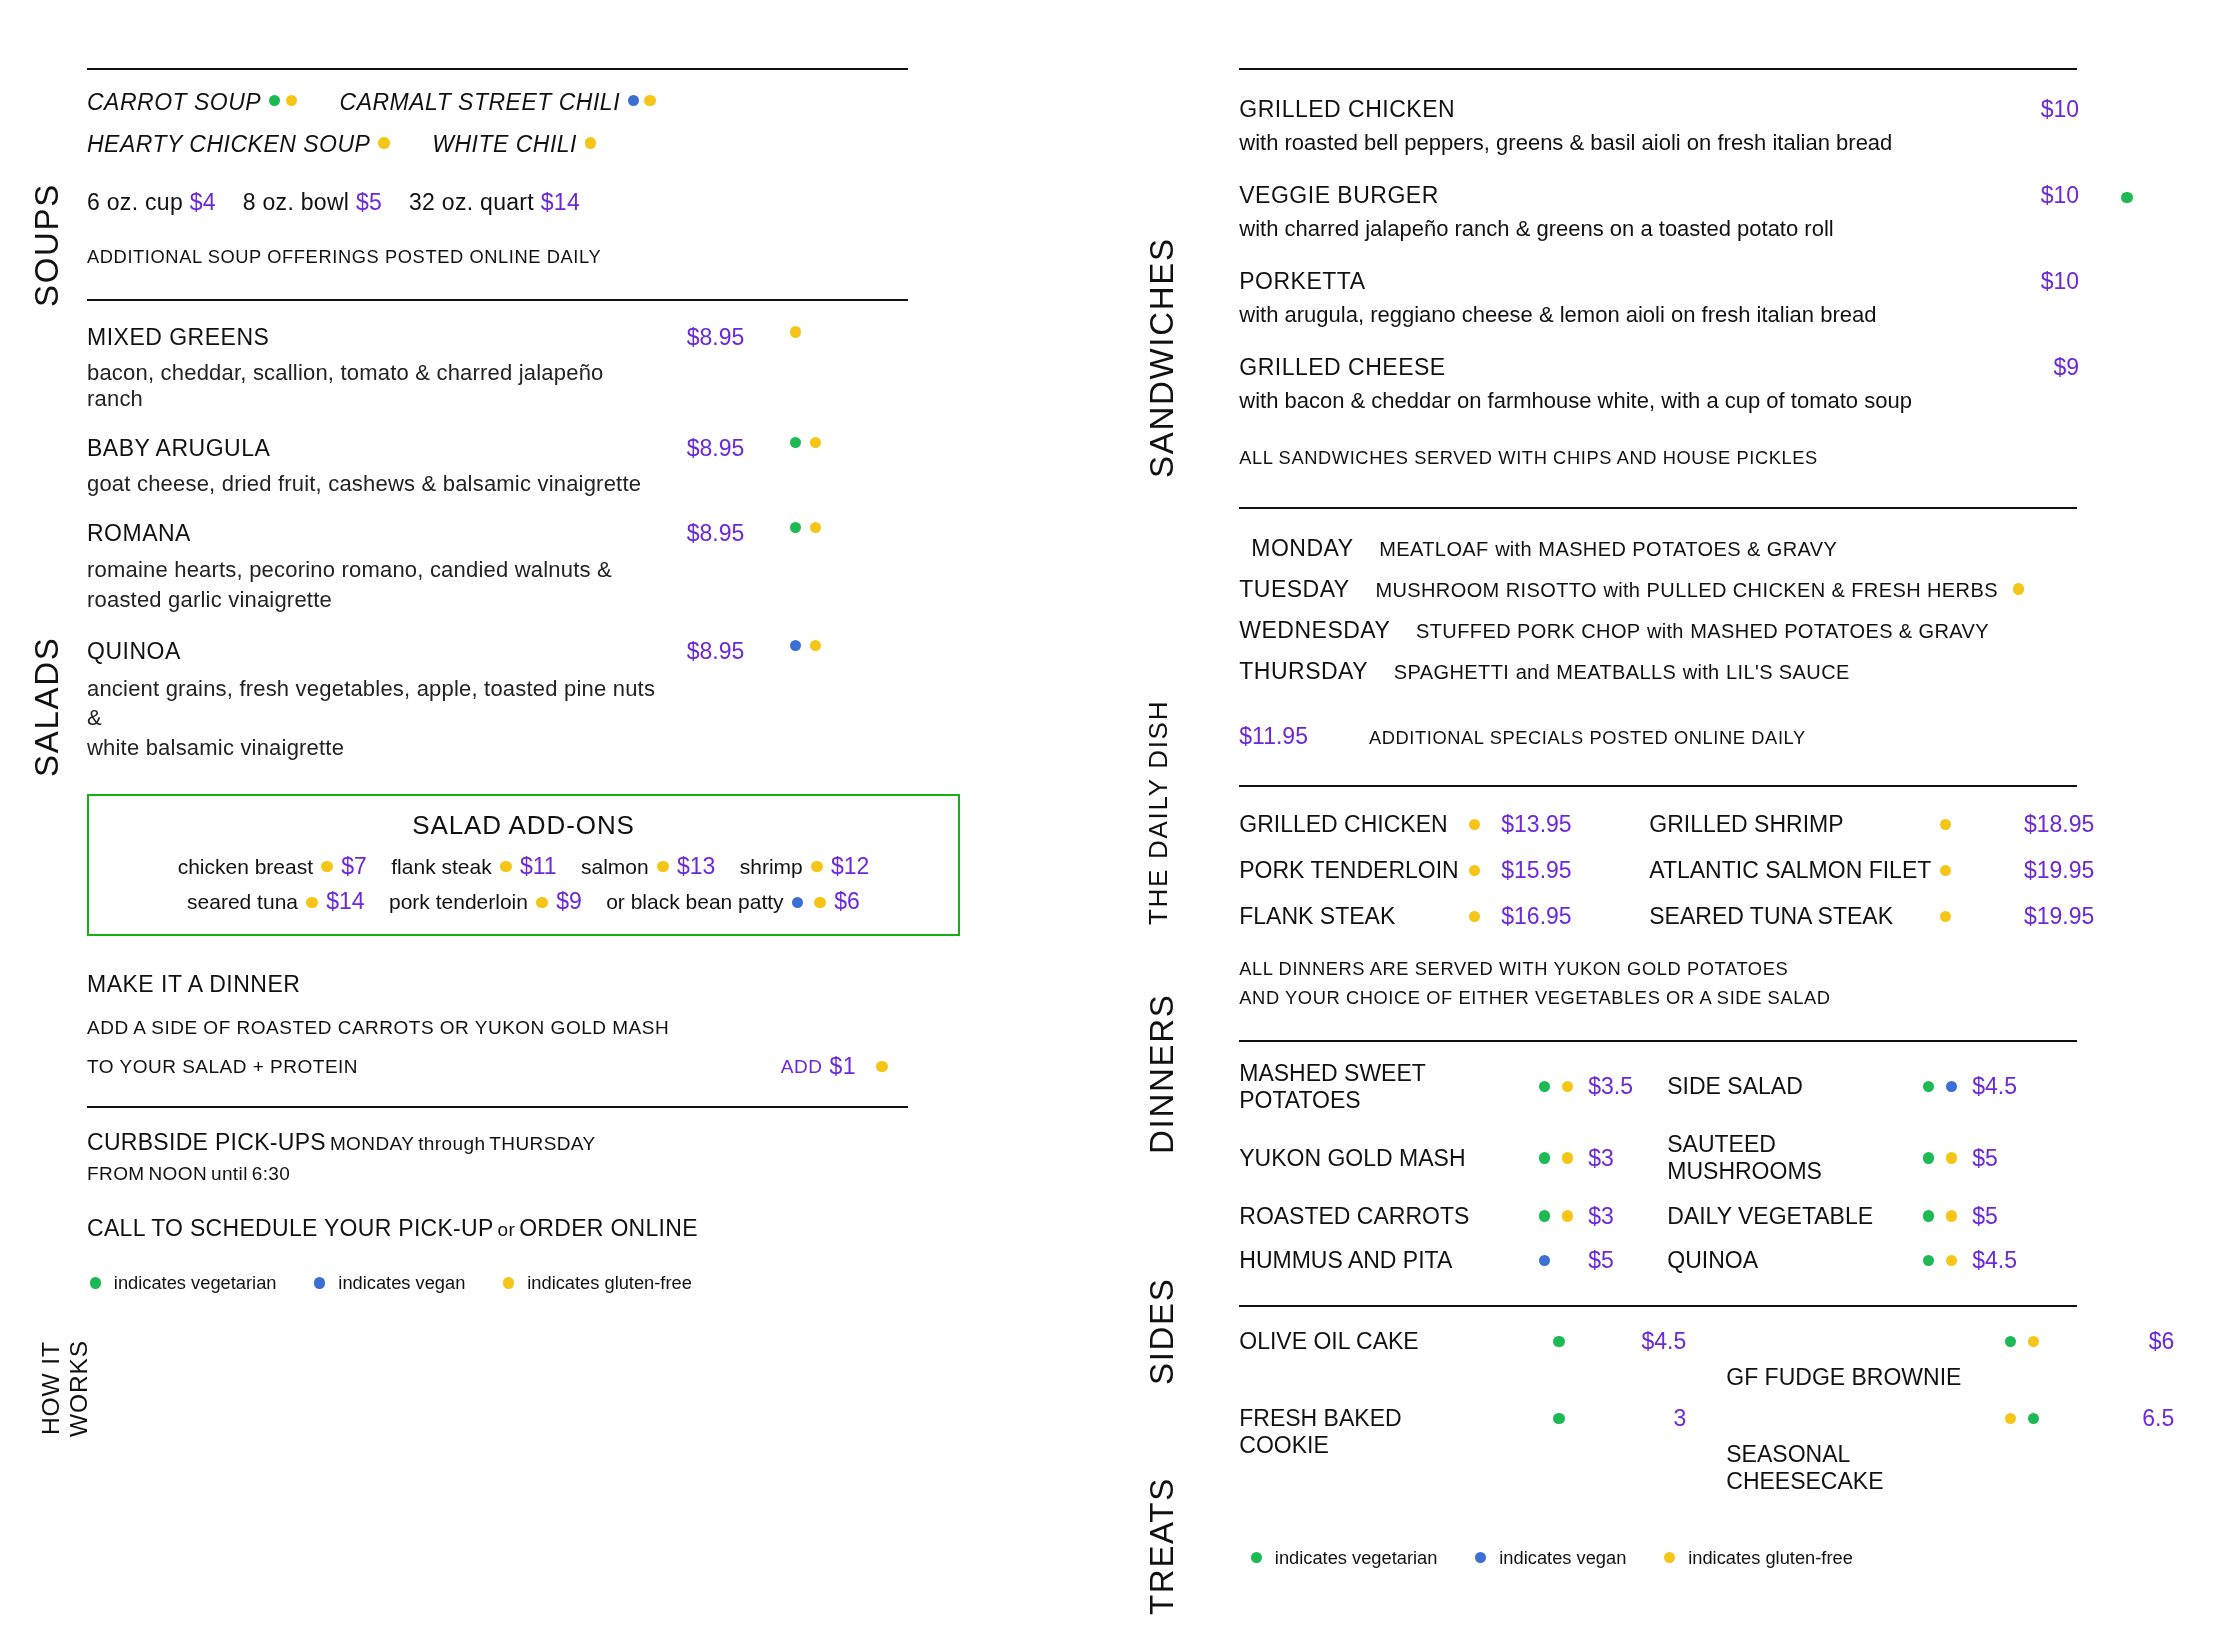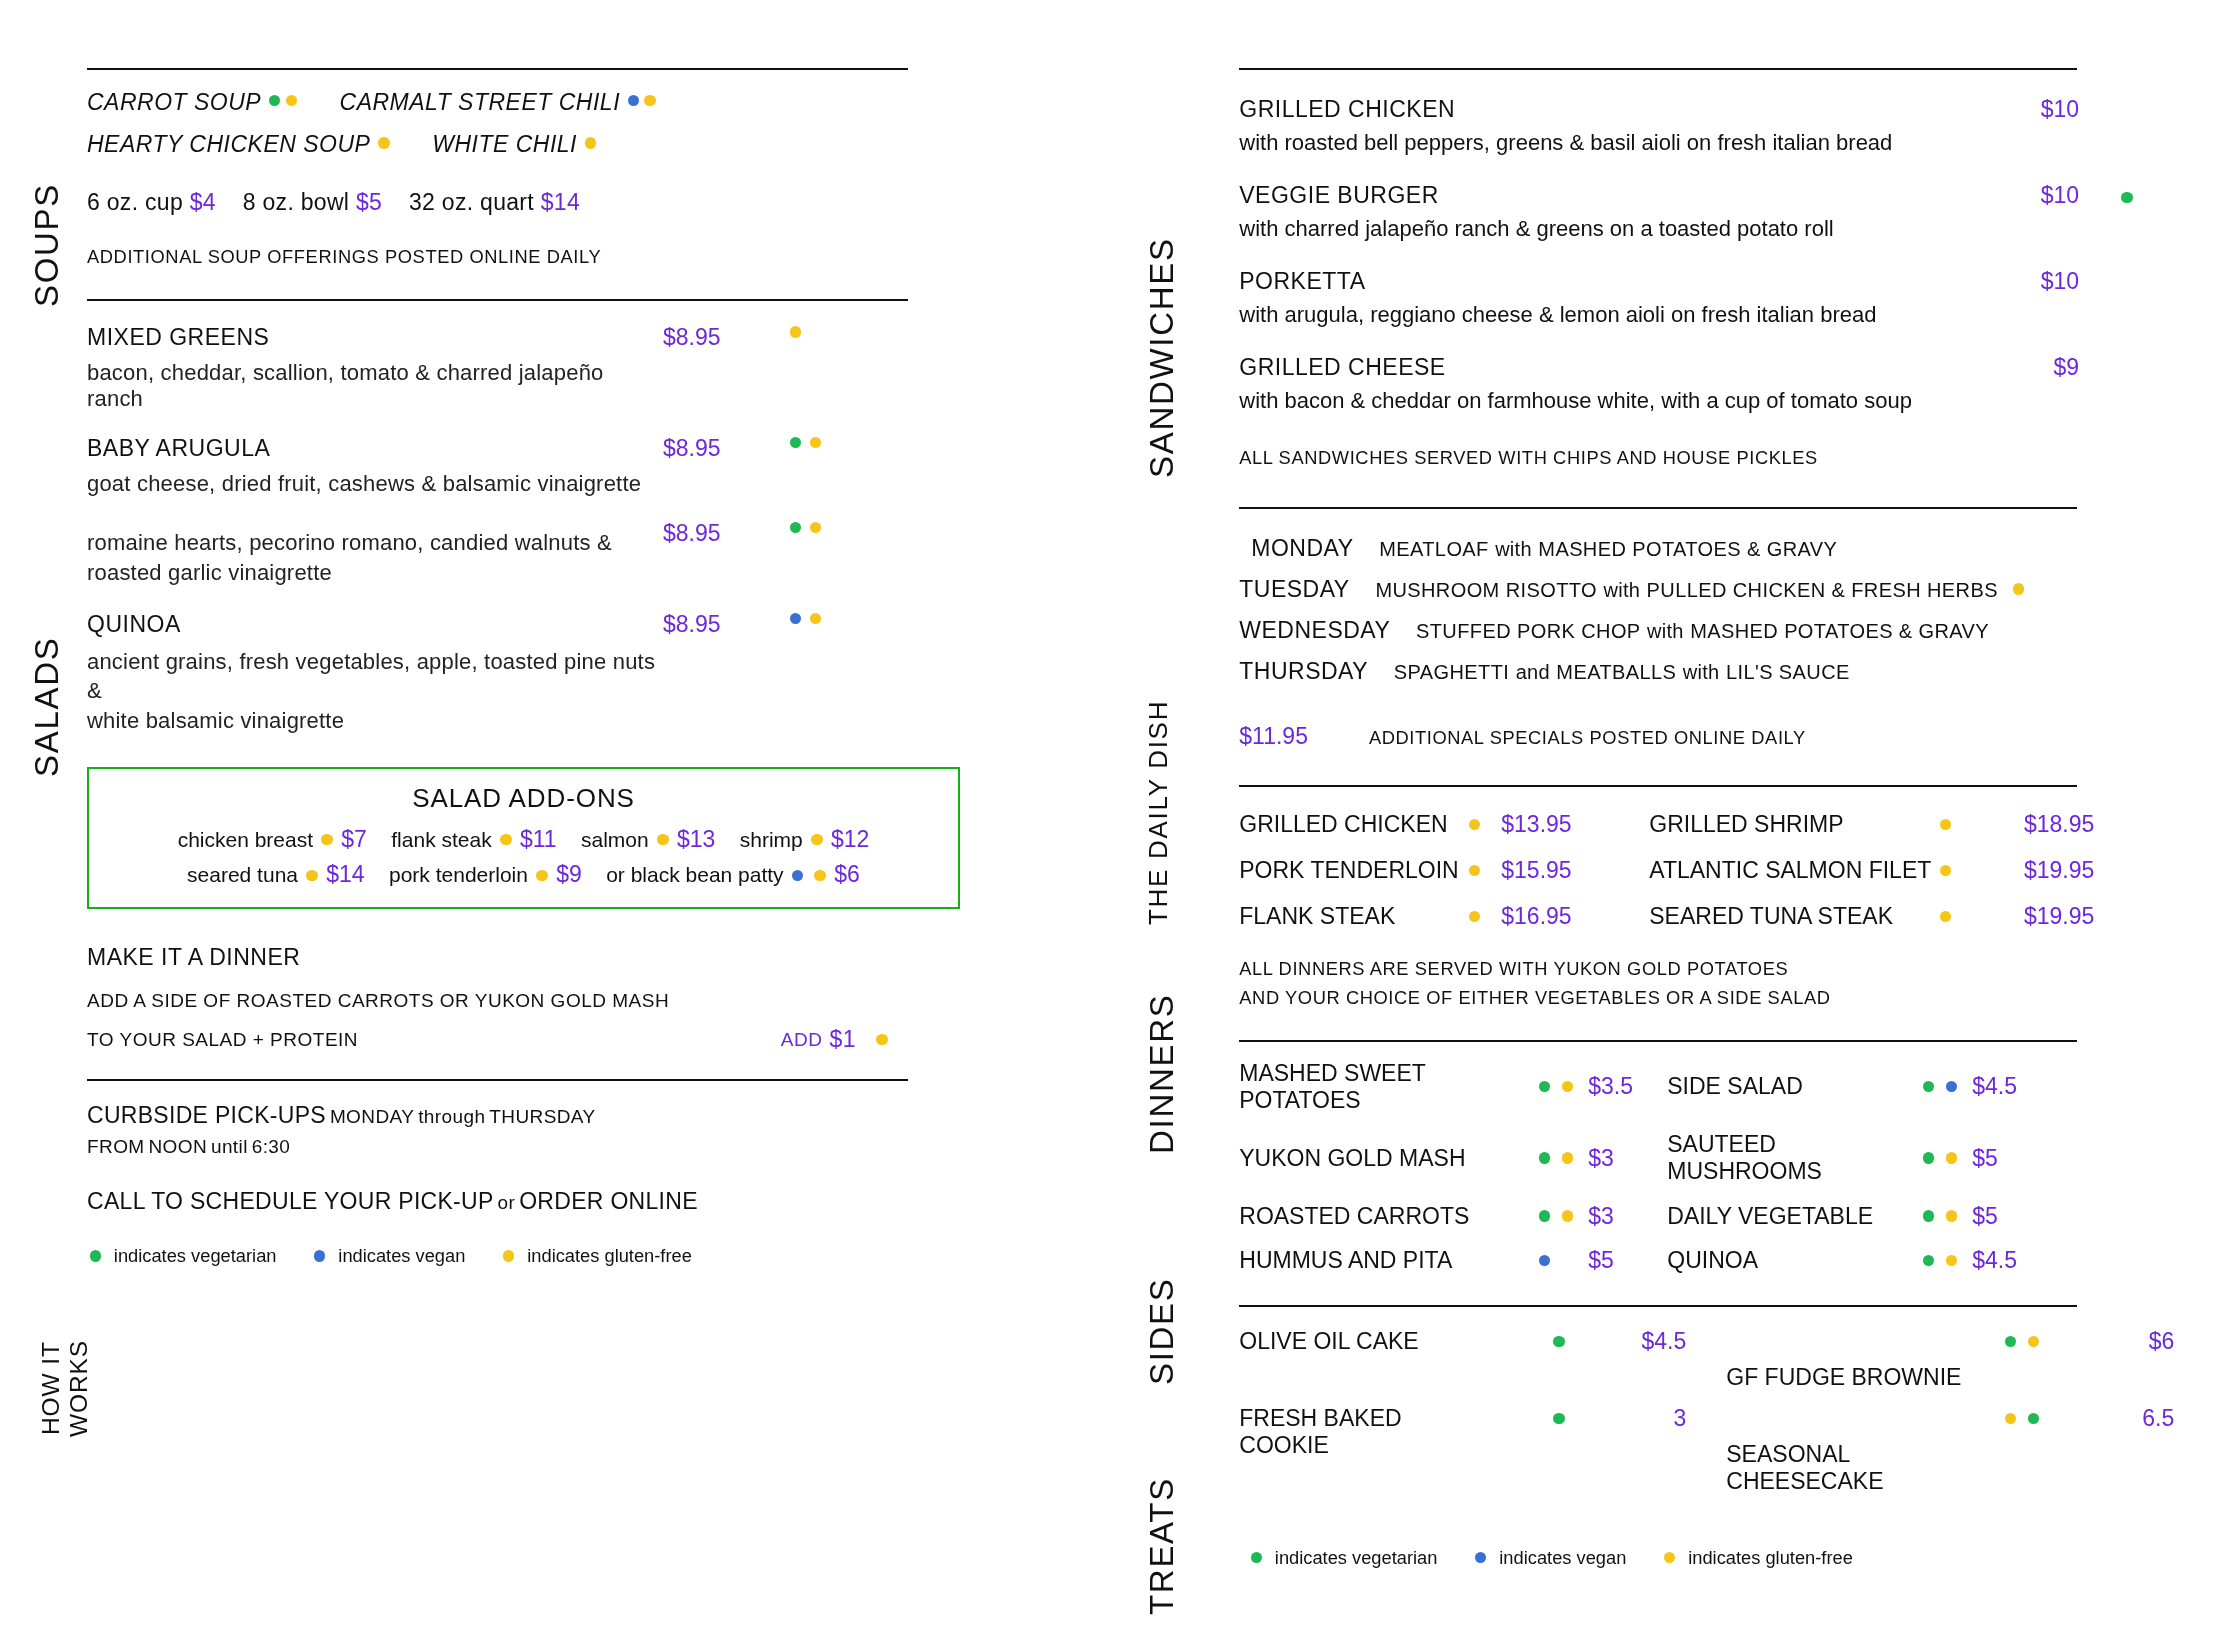--- a/index.html
+++ b/index.html
@@ -82,21 +82,21 @@
   .dot.gf { background: #f5c518; }
   .soup-line { display: flex; align-items: center; gap: 0; font-size: 23px; letter-spacing: 0.5px; margin-top: 15.7px; font-style: italic; }
   .soup-name { margin-right: 5.2px; }
   .soup-gap { width: 40px; }
   .soup-sizes { margin-top: 31px; font-size: 23px; letter-spacing: 0.3px; }
   .soup-note { margin-top: 30px; font-size: 18.3px; letter-spacing: 0.6px; }
 
   
   .salad-row { display: flex; align-items: flex-start; margin-top: 23px; }
   .salad-left { width: 576px; }
-  .salad-price { width: 105px; text-align: left; }
+  .salad-price { width: 105px; text-align: center; }
   .salad-dots { width: 79px; padding-left: 19px; }
 
   
   .addons {
     border: 2.6px solid #14b014;
     margin-top: 31px;
     padding: 14px 17.5px 19px 17.5px;
     width: 873px;
     box-sizing: border-box;
   }
@@ -228,20 +228,21 @@
         </div>
         <div class="salad-price price">$8.95</div>
         <div class="salad-dots">
           <span class="dot veg"></span>
           <span class="dot gf"></span>
         </div>
       </div>
 
       <div class="salad-row">
         <div class="salad-left">
+          <div class="item-name">ROMANA</div>
           <div class="desc" style="margin-top:8.7px; white-space:pre-line; line-height:1.35;">romaine hearts, pecorino romano, candied walnuts &amp;
 roasted garlic vinaigrette</div>
         </div>
         <div class="salad-price price">$8.95</div>
         <div class="salad-dots">
           <span class="dot veg"></span>
           <span class="dot gf"></span>
         </div>
       </div>
 

